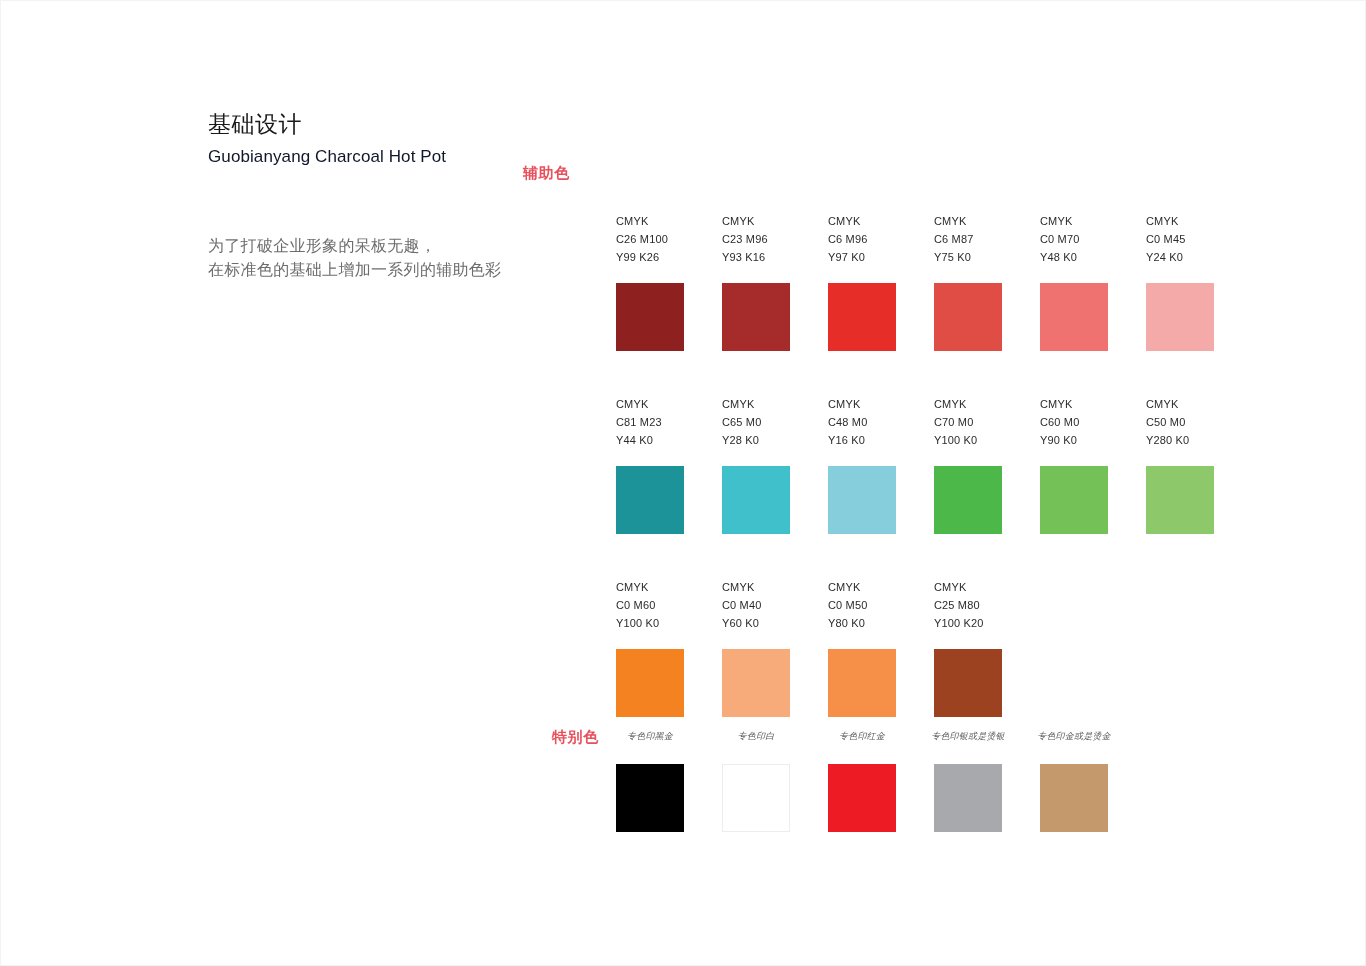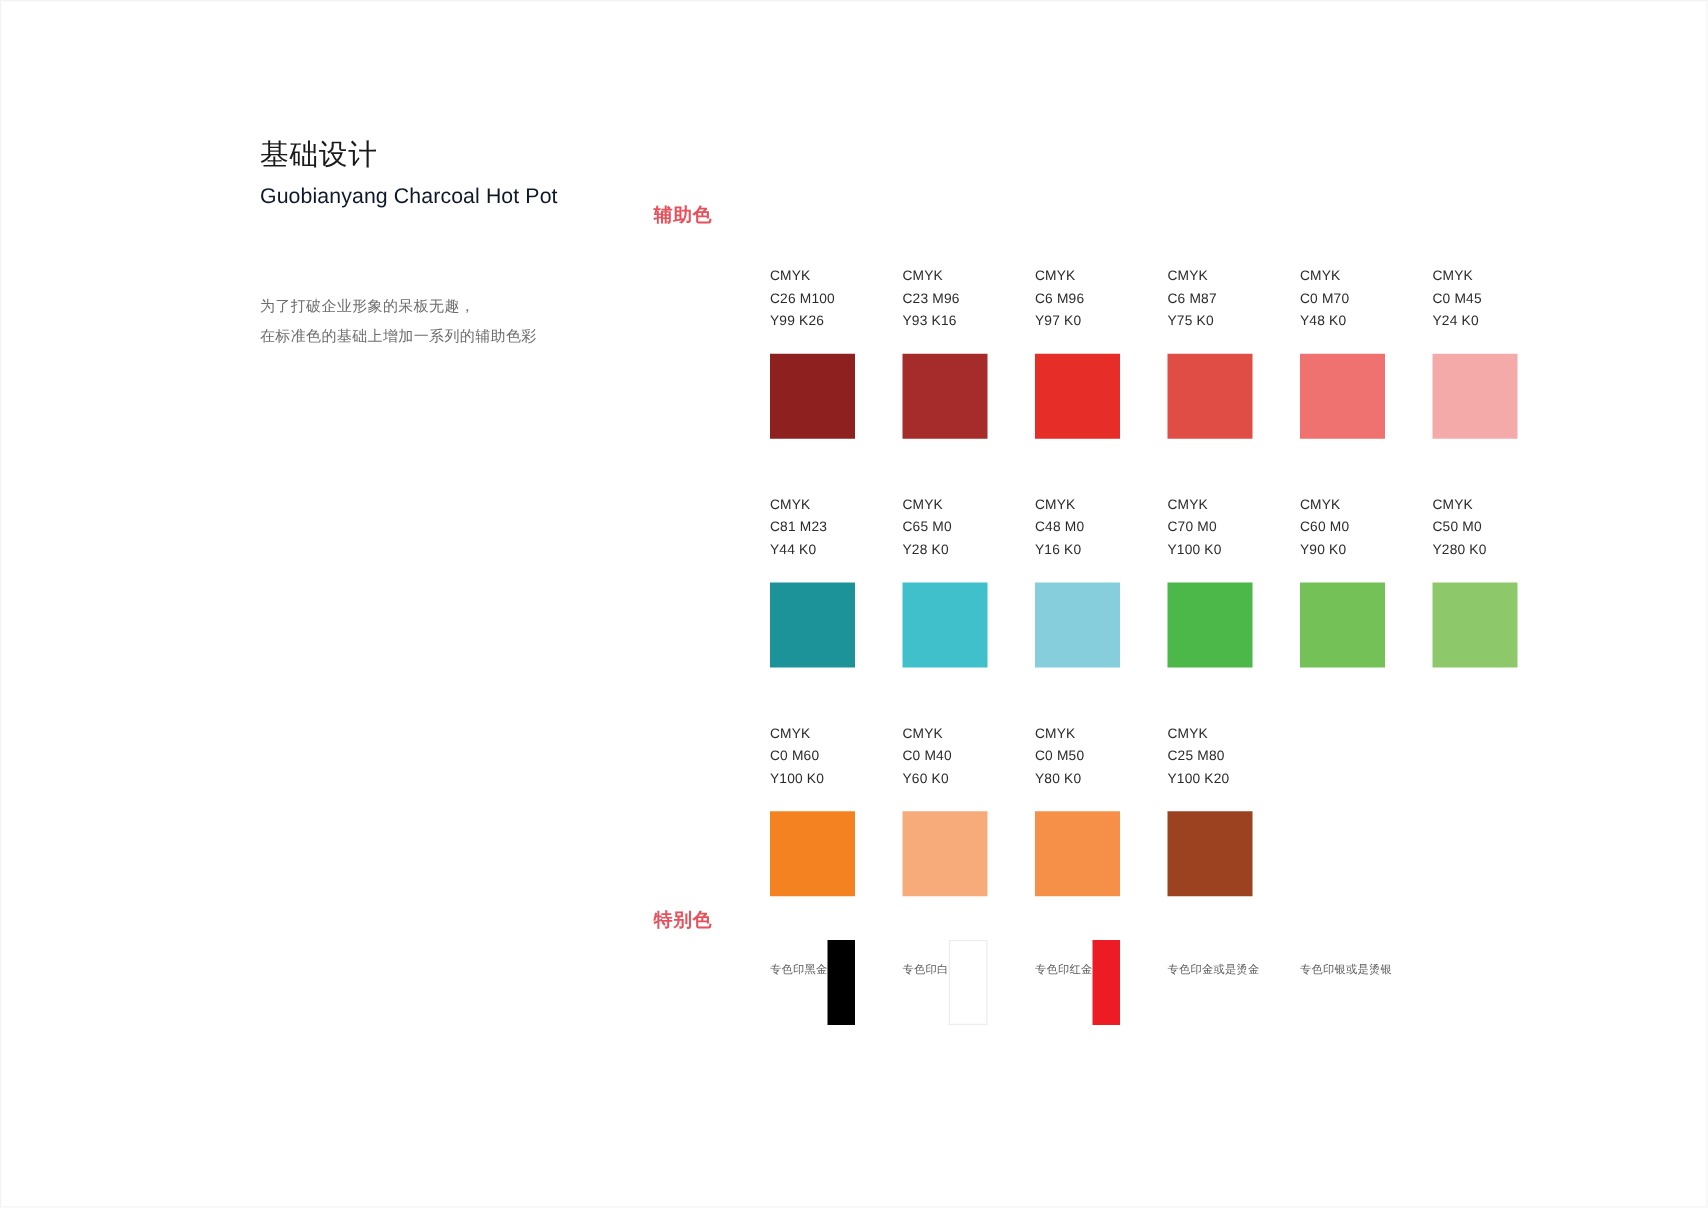--- a/index.html
+++ b/index.html
@@ -59,38 +59,38 @@
     color: #1a1a1a;
     margin: 1px 0 0 0;
     letter-spacing: 0.2px;
   }
 
   .body-copy {
     position: absolute;
     left: 208px;
     top: 234px;
     width: 320px;
-    font-size: 12px;
+    font-size: 16px;
     line-height: 23.5px;
     color: #6d6d6d;
     letter-spacing: 0.3px;
   }
   .body-copy div { white-space: nowrap; }
 
   
   .section-tag {
     position: absolute;
     font-size: 15px;
     line-height: 14px;
     color: #e8505b;
     font-weight: 700;
     letter-spacing: 0.6px;
   }
   .section-tag.aux  { left: 523px; top: 166px; }
-  .section-tag.spec { left: 523px; top: 730px; }
+  .section-tag.spec { left: 552px; top: 730px; }
 
   
   .grid {
     position: absolute;
     left: 616px;
     top: 168px;
   }
   .grid-row {
     display: flex;
     margin-bottom: 35px;
@@ -125,22 +125,23 @@
     left: 616px;
     top: 730px;
   }
   .spec-row {
     display: flex;
   }
   .spec-cell {
     width: 68px;
     margin-right: 38px;
     display: flex;
-    flex-direction: row;
+    flex-direction: column;
     align-items: center;
+    font-style: italic;
   }
   .spec-cell:last-child { margin-right: 0; }
   .spec-label {
     font-size: 9px;
     line-height: 12px;
     color: #5c5c5c;
     white-space: nowrap;
     letter-spacing: 0.2px;
     text-align: center;
   }
@@ -326,23 +327,23 @@
       <div class="spec-swatch bordered" style="background-color: rgb(255, 255, 255);"></div>
     </div>
 
 
     <div class="spec-cell">
       <div class="spec-label">专色印红金</div>
       <div class="spec-swatch" style="background-color: rgb(237, 28, 36);"></div>
     </div>
 
     <div class="spec-cell">
+      <div class="spec-label">专色印银或是烫银</div>
+      <div class="spec-swatch" style="background-color: rgb(167, 169, 172);"></div>
+    </div>
+
+    <div class="spec-cell">
       <div class="spec-label">专色印金或是烫金</div>
       <div class="spec-swatch" style="background-color: rgb(196, 154, 108);"></div>
     </div>
 
-    <div class="spec-cell">
-      <div class="spec-label">专色印银或是烫银</div>
-      <div class="spec-swatch" style="background-color: rgb(167, 169, 172);"></div>
-    </div>
-
   </div>
 </div>
 
 </body></html>

